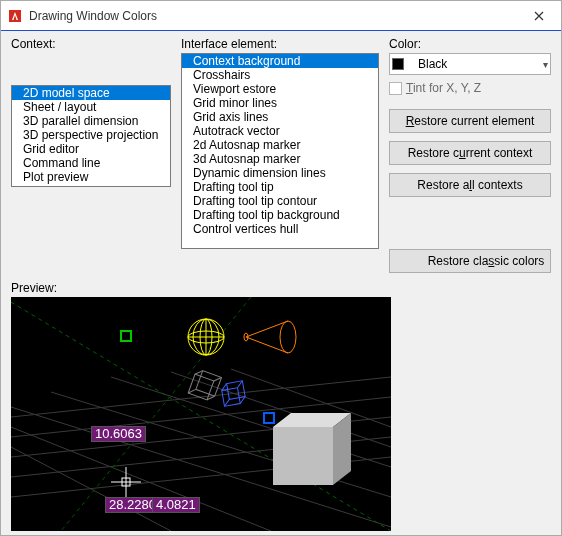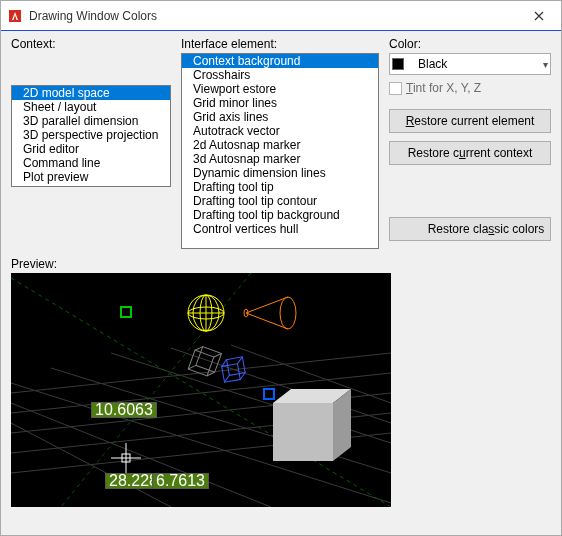--- a/index.html
+++ b/index.html
@@ -25,21 +25,21 @@
   .swatch { width: 12px; height: 12px; background: #000; border: 1px solid #666; }
   .colorrow .txt { flex: 1; }
   .colorrow .chev { font-size: 10px; color: #555; }
   .checkrow { display: flex; align-items: center; gap: 4px; margin-bottom: 14px; }
   .checkbox { width: 13px; height: 13px; border: 1px solid #b5b5b5; background: #fff; }
   .check-label { color: #6d6d6d; }
   .btn { height: 24px; border: 1px solid #adadad; background: #e1e1e1; display: flex; align-items: center; justify-content: center; margin-bottom: 8px; font-size: 12px; color: #000; }
   .btn:last-child { margin-bottom: 0; padding-left: 32px; }
   .preview-label { margin-top: 8px; margin-bottom: 2px; }
   .preview { width: 380px; height: 234px; background: #000; position: relative; overflow: hidden; }
-  .dimbox { position: absolute; background: #4d7c0f; color: #fff; font-size: 16px; padding: 1px 3px; border: 1px solid #555; line-height: 12px; }
+  .dimbox { position: absolute; background: #701a75; color: #fff; font-size: 13px; padding: 1px 3px; border: 1px solid #555; line-height: 12px; }
   .u { text-decoration: underline; }
   .spacer-r { height: 44px; }
 </style>
 </head>
 <body>
 
 <div class="window">
 
   <div class="titlebar">
     <span class="icon">
@@ -100,20 +100,23 @@
         </div>
         <div class="checkrow">
           <div class="checkbox"></div>
           <span class="check-label"><span class="u">T</span>int for X, Y, Z</span>
         </div>
         <div class="btn">
             <span><span class="u">R</span>estore current element</span>
           </div>
         <div class="btn">
             <span>Restore c<span class="u">u</span>rrent context</span>
+          </div>
+        <div class="btn">
+            <span>Restore a<span class="u">l</span>l contexts</span>
           </div>
         <div class="spacer-r"></div>
         <div class="btn">
             <span>Restore cla<span class="u">s</span>sic colors</span>
           </div>
       </div>
     </div>
 
     <div class="label preview-label">Preview:</div>
     <div class="preview">
@@ -180,17 +183,17 @@
         <rect x="253" y="116" width="10" height="10" stroke="#0060ff" fill="none" stroke-width="2"></rect>
 
         <g stroke="#ffffff" stroke-width="1">
           <line x1="100" y1="185" x2="130" y2="185"></line>
           <line x1="115" y1="170" x2="115" y2="200"></line>
           <rect x="111" y="181" width="8" height="8" fill="none"></rect>
         </g>
       </svg>
       <div class="dimbox" style="left:80px; top:129px;">10.6063</div>
       <div class="dimbox" style="left:94px; top:200px;">28.2280</div>
-      <div class="dimbox" style="left:141px; top:200px;">6.7613</div>
+      <div class="dimbox" style="left:141px; top:200px;">4.0821</div>
     </div>
   </div>
 
 </div>
 
 </body></html>

